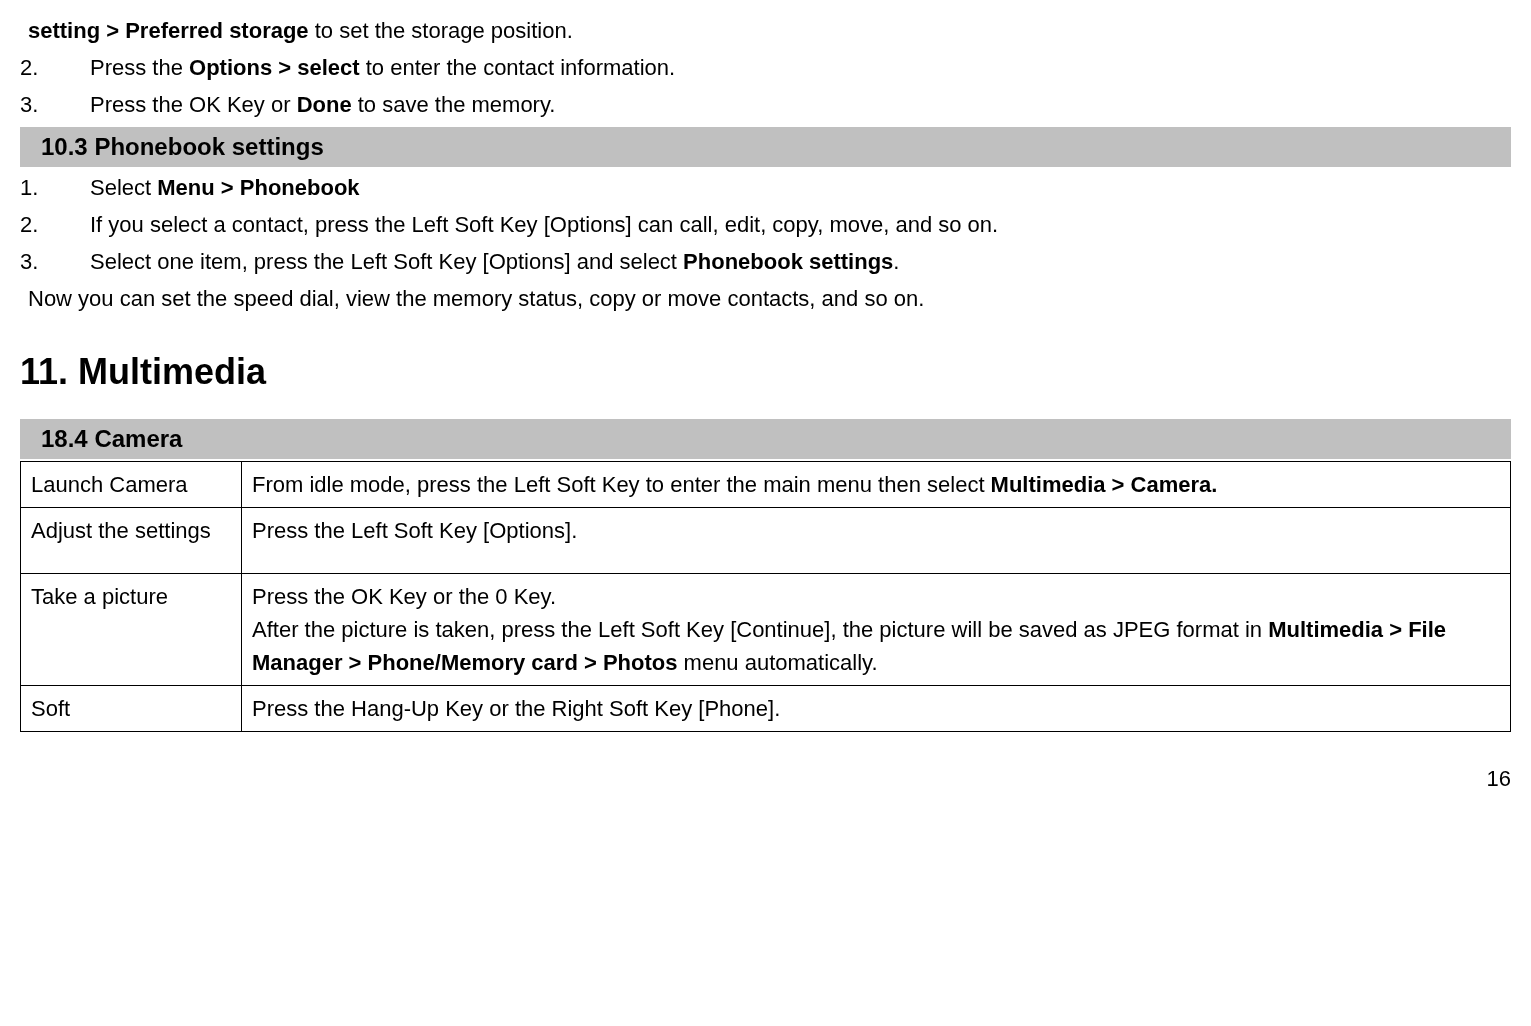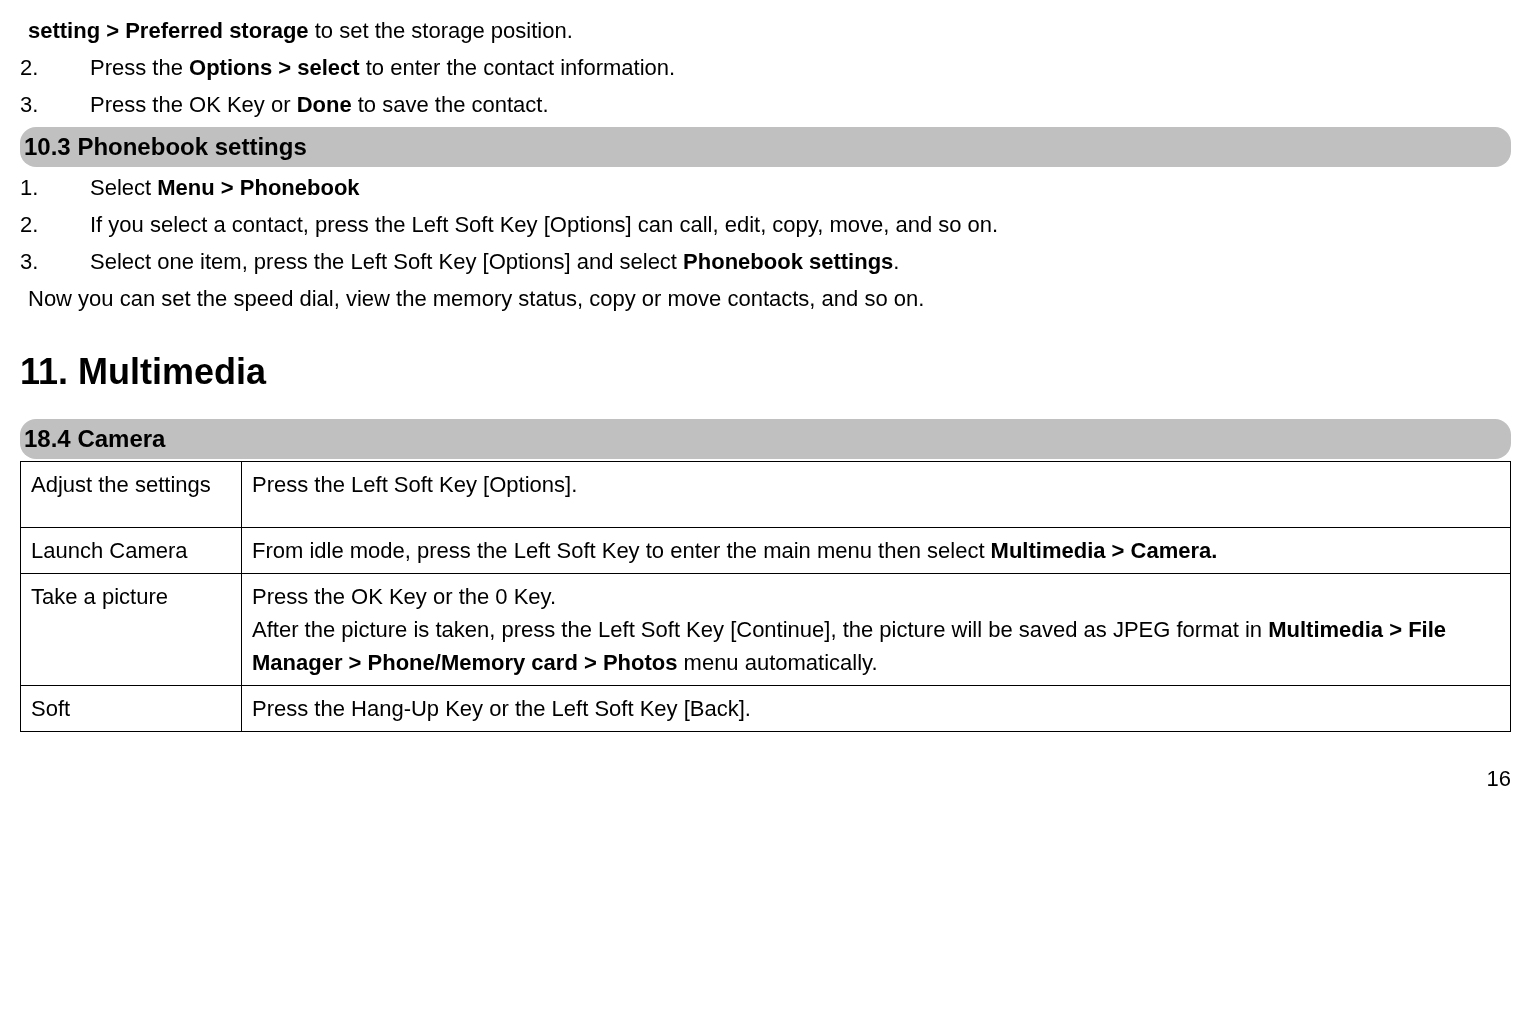--- a/index.html
+++ b/index.html
@@ -13,23 +13,22 @@
     }
     .bold { font-weight: bold; }
     .line { margin: 4px 8px; }
     .num-item { display: flex; margin: 4px 0; }
     .num-item .num { width: 70px; flex-shrink: 0; }
     .num-item .txt { flex: 1; }
     .section-heading {
       background: #c0c0c0;
       font-weight: bold;
       font-size: 24px;
-      padding: 2px 4px;
+      padding: 2px 21px;
       margin: 6px 0 2px 0;
-      border-radius: 16px;
     }
     .chapter-heading {
       font-weight: bold;
       font-size: 36px;
       text-align: left;
       margin: 30px 0 20px 0;
     }
     table {
       border-collapse: collapse;
       width: 100%;
@@ -57,21 +56,21 @@
 <div class="num-item">
   <div class="num">2.</div>
   <div class="txt">
     <span>Press the </span><span class="bold">Options &gt; select</span><span> to enter the contact information.</span>
   </div>
 </div>
 
 <div class="num-item">
   <div class="num">3.</div>
   <div class="txt">
-    <span>Press the OK Key or </span><span class="bold">Done</span><span> to save the contact.</span>
+    <span>Press the OK Key or </span><span class="bold">Done</span><span> to save the memory.</span>
   </div>
 </div>
 
 <div class="section-heading">10.3 Phonebook settings</div>
 
 <div class="num-item">
   <div class="num">1.</div>
   <div class="txt">
     <span>Select </span><span class="bold">Menu &gt; Phonebook</span><span></span>
   </div>
@@ -93,38 +92,38 @@
 
 <div class="line">Now you can set the speed dial, view the memory status, copy or move contacts, and so on.</div>
 
 <div class="chapter-heading">11.  Multimedia</div>
 
 <div class="section-heading">18.4 Camera</div>
 
 <table>
   <tbody>
       <tr>
-    <td class="col1">Adjust the settings</td>
-    <td style="padding-bottom:26px;">Press the Left Soft Key [Options].</td>
-  </tr>
-  <tr>
     <td class="col1">Launch Camera</td>
     <td>
       <span>From idle mode, press the Left Soft Key to enter the main menu then select </span><span class="bold">Multimedia &gt; Camera.</span>
     </td>
+  </tr>
+  <tr>
+    <td class="col1">Adjust the settings</td>
+    <td style="padding-bottom:26px;">Press the Left Soft Key [Options].</td>
   </tr>
   <tr>
     <td class="col1">Take a picture</td>
     <td>
       <div>Press the OK Key or the 0 Key.</div>
       <div>
         <span>After the picture is taken, press the Left Soft Key [Continue], the picture will be saved as JPEG format in </span><span class="bold">Multimedia &gt; File Manager &gt; Phone/Memory card &gt; Photos</span><span> menu automatically.</span>
       </div>
     </td>
   </tr>
   <tr>
     <td class="col1">Soft</td>
-    <td>Press the Hang-Up Key or the Left Soft Key [Back].</td>
+    <td>Press the Hang-Up Key or the Right Soft Key [Phone].</td>
   </tr>
 </tbody>
   </table>
 
 <div class="page-num">16</div>
 
 </body></html>

